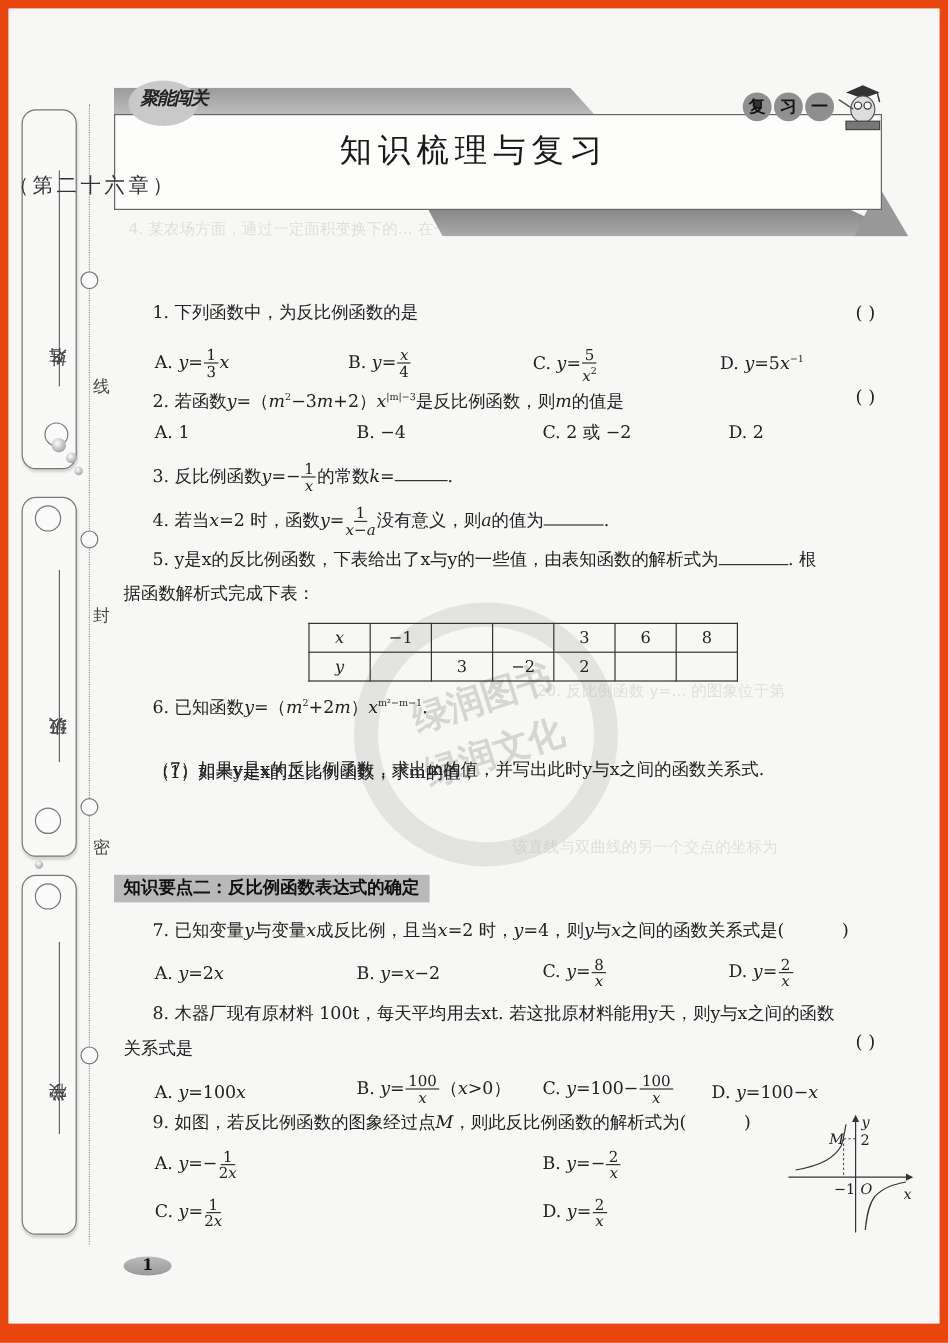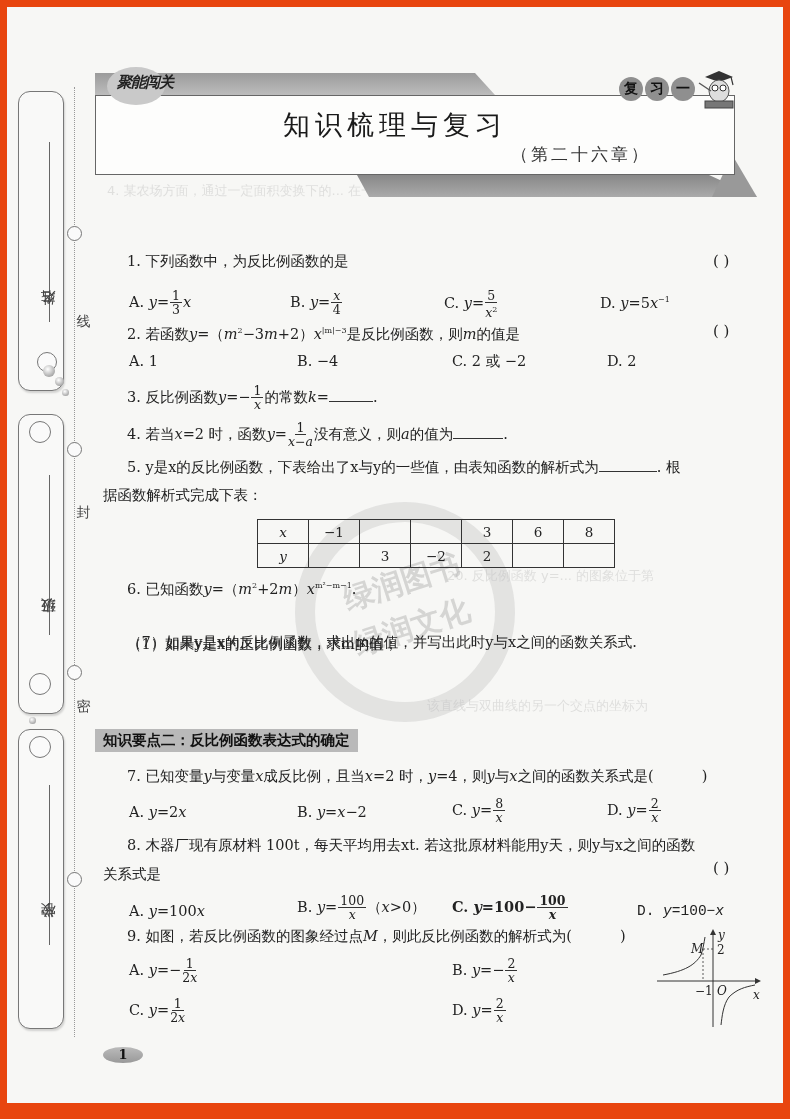--- a/index.html
+++ b/index.html
@@ -58,21 +58,21 @@
   }
   .banner-wedge {
     position: absolute; left: 705px; top: 148px; width: 45px; height: 42px;
     background: #999; clip-path: polygon(45% 0, 100% 100%, 0 100%);
   }
   .title {
     position: absolute; left: 0; width: 776px; top: 100px; text-align: center;
     font-size: 27px; letter-spacing: 5px; color: #1a1a1a;
   }
   .subtitle {
-    position: absolute; left: 0; width: 644px; top: 136px; text-align: right;
+    position: absolute; left: 0; width: 644px; top: 136px; text-align: left;
     font-size: 17px; letter-spacing: 3px; color: #333;
   }
   .badge-wrap { position: absolute; left: 612px; top: 70px; display: flex; gap: 2px; }
   .badge {
     width: 24px; height: 24px; border-radius: 50%; background: #8f8f8f;
     color: #111; font-weight: bold; font-size: 14px; display: flex; align-items: center; justify-content: center;
     font-family: "DejaVu Sans", sans-serif;
   }
   .mascot { position: absolute; left: 690px; top: 62px; width: 40px; height: 42px; }
 
@@ -265,25 +265,25 @@
       </span></div>
 
   <div class="line" style="left:120px;top:827px;">8. <span>木器厂现有原材料 100t，每天平均用去xt. 若这批原材料能用y天，则y与x之间的函数</span></div>
   <div class="line" style="left:96px;top:856px;">关系式是</div>
   <div class="paren" style="left:706px;top:852px;">(      )</div>
   <div class="line" style="left:122px;top:893px;">A. <span class="i">y</span>=100<span class="i">x</span></div>
   <div class="line" style="left:290px;top:887px;">B. <span class="i">y</span>=<span class="frac">
         <span class="num">100</span>
         <span class="i">x</span>
       </span>（<span class="i">x</span>&gt;0）</div>
-  <div class="line" style="left:445px;top:887px;font-weight:bold;">C. <span class="i">y</span>=100−<span class="frac">
+  <div class="line" style="left:445px;top:887px;">C. <span class="i">y</span>=100−<span class="frac">
         <span class="num">100</span>
         <span class="i">x</span>
       </span></div>
-  <div class="line" style="left:630px;top:893px;font-family:Liberation Mono, monospace;">D. <span class="i">y</span>=100−<span class="i">x</span></div>
+  <div class="line" style="left:586px;top:893px;">D. <span class="i">y</span>=100−<span class="i">x</span></div>
 
   <div class="line" style="left:120px;top:918px;">9. 如图，若反比例函数的图象经过点<span class="i">M</span>，则此反比例函数的解析式为(<span style="display:inline-block;width:48px;"></span>)</div>
   <div class="line" style="left:122px;top:950px;">A. <span class="i">y</span>=−<span class="frac">
         <span class="num">1</span>
         <span>2<span class="i">x</span></span>
       </span></div>
   <div class="line" style="left:445px;top:950px;">B. <span class="i">y</span>=−<span class="frac">
         <span class="num">2</span>
         <span class="i">x</span>
       </span></div>

